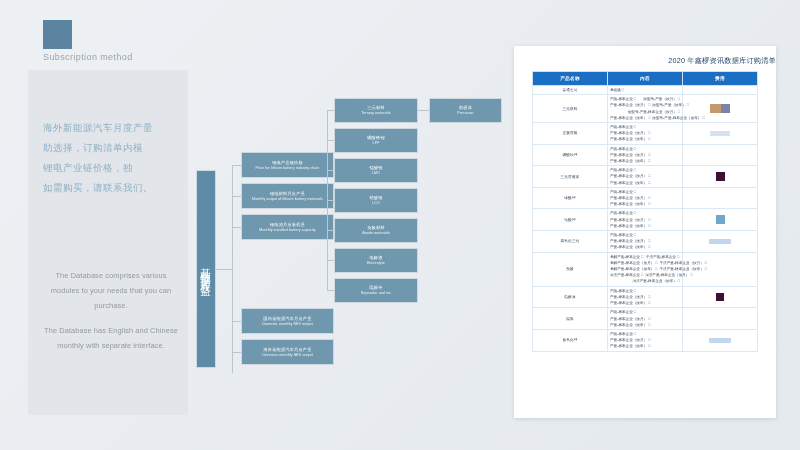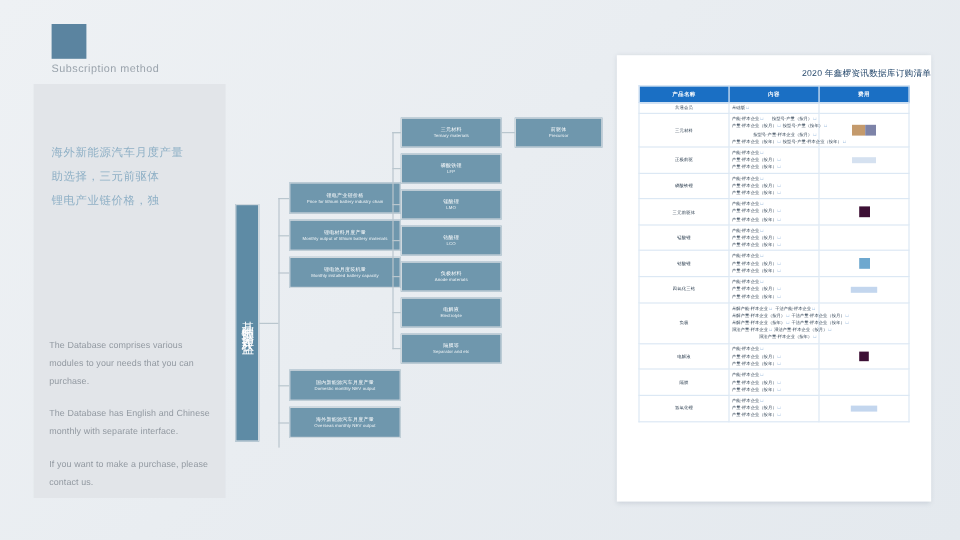--- a/index.html
+++ b/index.html
@@ -16,21 +16,21 @@
   #title-en{position:absolute;left:0px;top:38px;font-size:9px;color:#9aa3ac;letter-spacing:.4px;white-space:nowrap;}
 
   
   #left-panel{
     position:absolute;left:28px;top:70px;width:160px;height:345px;
     background:#e2e5e9;
   }
   #cn-block{position:absolute;left:15px;top:48px;width:135px;}
   #cn-block p{margin:0 0 1px 0;font-size:9.5px;line-height:19px;color:#8fb0c6;letter-spacing:.5px;}
   #en-block{position:absolute;left:13px;top:198px;width:140px;}
-  #en-block p{margin:12px 0 10px 0;font-size:7.4px;line-height:15px;color:#9299a1;letter-spacing:.1px;}
+  #en-block p{margin:0 0 10px 0;font-size:7.4px;line-height:15px;color:#9299a1;letter-spacing:.1px;text-align:center;}
 
   
   #diagram{position:absolute;left:196px;top:92px;width:310px;height:285px;}
   .node{
     position:absolute;background:#6f97ad;border:1px solid #cfd8de;
     box-sizing:border-box;display:flex;flex-direction:column;
     align-items:center;justify-content:center;color:#ffffff;overflow:hidden;
   }
   .node .cn{font-size:4.2px;line-height:6px;letter-spacing:.2px;white-space:nowrap;}
   .node .en{font-size:3.6px;line-height:5px;letter-spacing:.1px;text-align:center;opacity:.92;}
@@ -79,27 +79,27 @@
 <body>
 
 <div id="header">
   <div id="title-square"></div>
   <div id="title-en">Subscription method</div>
 </div>
 
 <div id="left-panel">
   <div id="cn-block">
       <p>海外新能源汽车月度产量</p>
-      <p>助选择，三元前驱体</p>
+      <p>助选择，订购清单内模</p>
       <p>锂电产业链价格，独</p>
+      <p>如需购买，请联系我们。</p>
     </div>
   <div id="en-block">
       <p>The Database comprises various modules to your needs that you can purchase.</p>
       <p>The Database has English and Chinese monthly with separate interface.</p>
-      <p>If you want to make a purchase, please contact us.</p>
     </div>
 </div>
 
 <div id="diagram">
   <div id="root-node">
     <span class="vtext">基础数据库权益</span>
   </div>
   <div id="branch-layer">
       <div class="node" style="left: 45px; top: 60px; width: 93px; height: 26px;">
         <div class="cn">锂电产业链价格</div>

